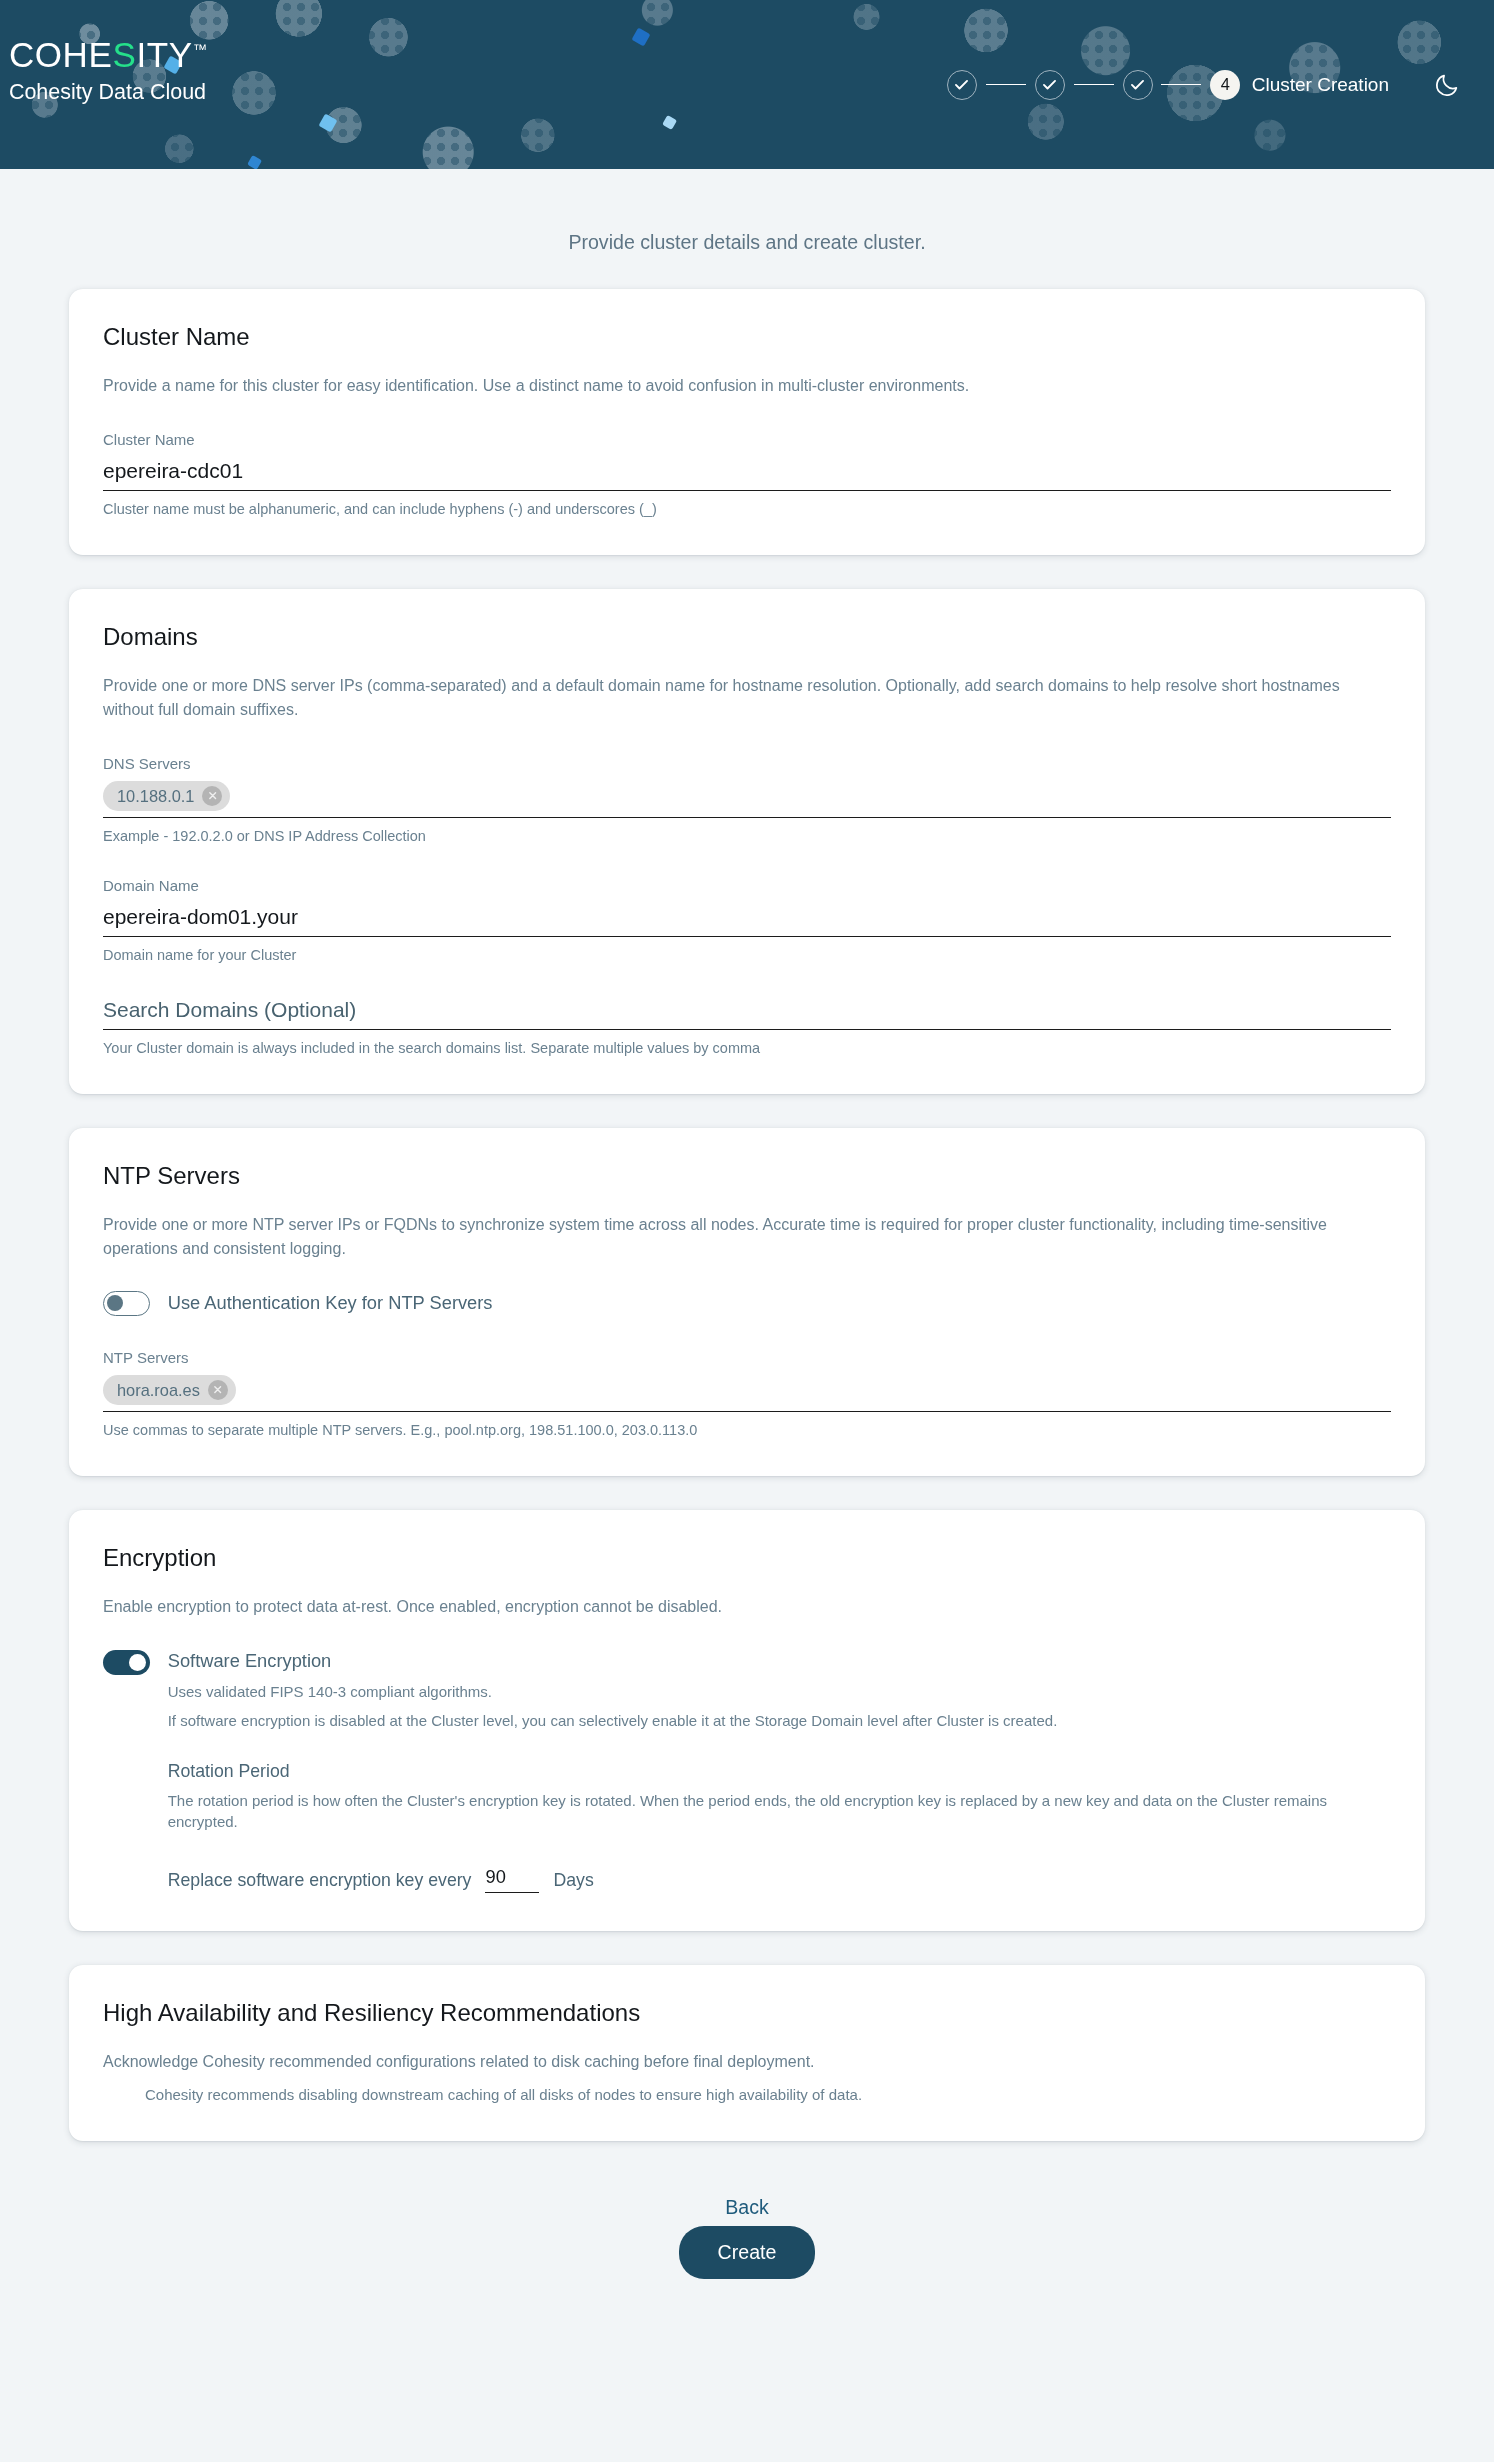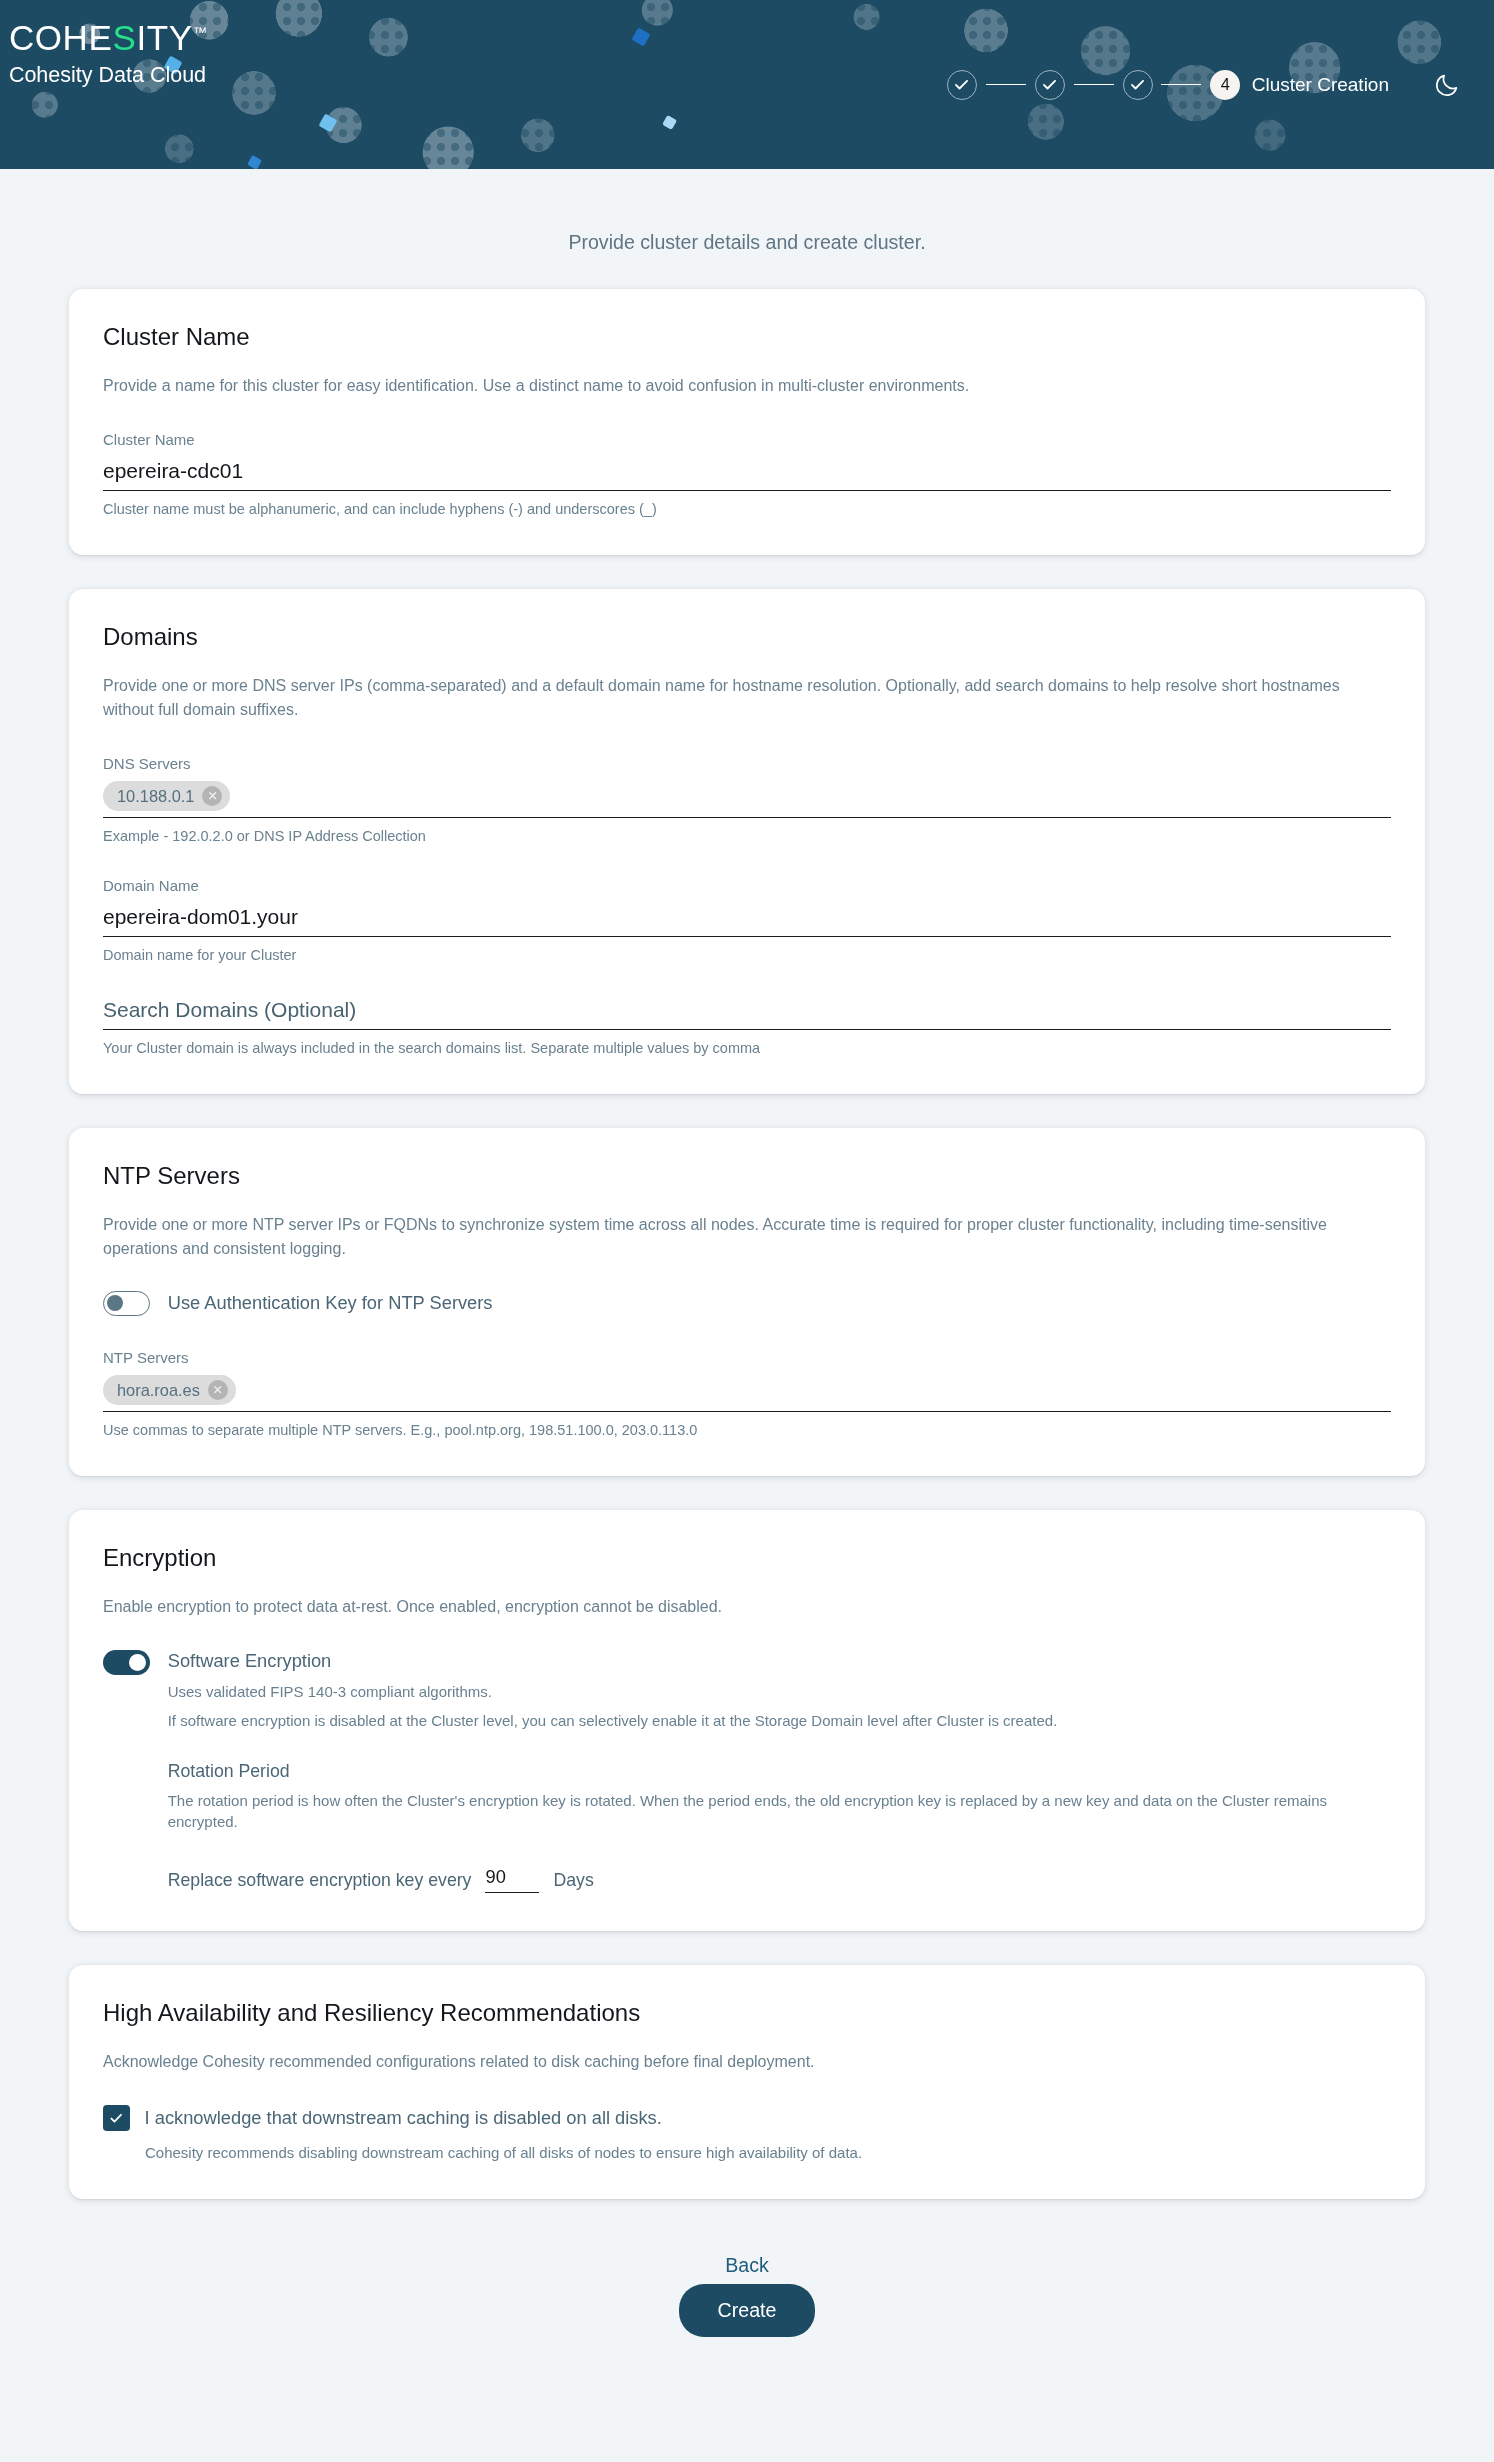--- a/index.html
+++ b/index.html
@@ -56,21 +56,21 @@
     opacity: .55;
   }
   .dot { position: absolute; width: 14px; height: 14px; border-radius: 2.5px;
          transform: rotate(30deg); }
   .dot.d1 { left: 166px; top: 58px;  background: #54b0e8; }
   .dot.d2 { left: 321px; top: 116px; background: #6fc0ef; }
   .dot.d3 { left: 249px; top: 157px; background: #2f86d2; width: 11.4px; height: 11.4px;}
   .dot.d7 { left: 634px; top: 30px; background: #1f6fc4; }
   .dot.d8 { left: 664px; top: 117px; background: #a9d9f5; width: 11.4px; height: 11.4px;}
 
-  .logo-wrap { position: absolute; left: 8.9px; top: 20px; z-index: 5; }
+  .logo-wrap { position: absolute; left: 8.9px; top: 37px; z-index: 5; }
   .logo-word {
     font-size: 35px; letter-spacing: 0.6px; color: #ffffff; font-weight: 400;
     line-height: 1; white-space: nowrap;
   }
   .logo-word .accent { color: #25e08a; }
   .logo-word .tm { font-size: 14px; vertical-align: super; }
   .logo-sub {
     margin-top: 8.2px; font-size: 21.5px; color: #ffffff; font-weight: 400;
     white-space: nowrap;
   }
@@ -363,28 +363,20 @@
           <span class="rot-text">Days</span>
         </div>
       </div>
     </div>
   </div>
 
   <div class="card">
     <div class="card-title">High Availability and Resiliency Recommendations</div>
     <div class="card-desc">Acknowledge Cohesity recommended configurations related to disk caching before final deployment.</div>
 
-    <div class="check-row">
-      <span class="checkbox">
-        <svg width="16.4" height="16.4" viewBox="0 0 24 24" fill="none">
-          <path d="M5 12.5l4.5 4.5L19 7" stroke="#ffffff" stroke-width="2.6" stroke-linecap="round" stroke-linejoin="round"></path>
-        </svg>
-      </span>
-      <span class="check-label">I acknowledge that downstream caching is disabled on all disks.</span>
-    </div>
     <div class="check-note">Cohesity recommends disabling downstream caching of all disks of nodes to ensure high availability of data.</div>
   </div>
 
 </div>
 
 <div class="footer">
   <button class="back-link">Back</button>
   <button class="create-btn">Create</button>
 </div>
 

